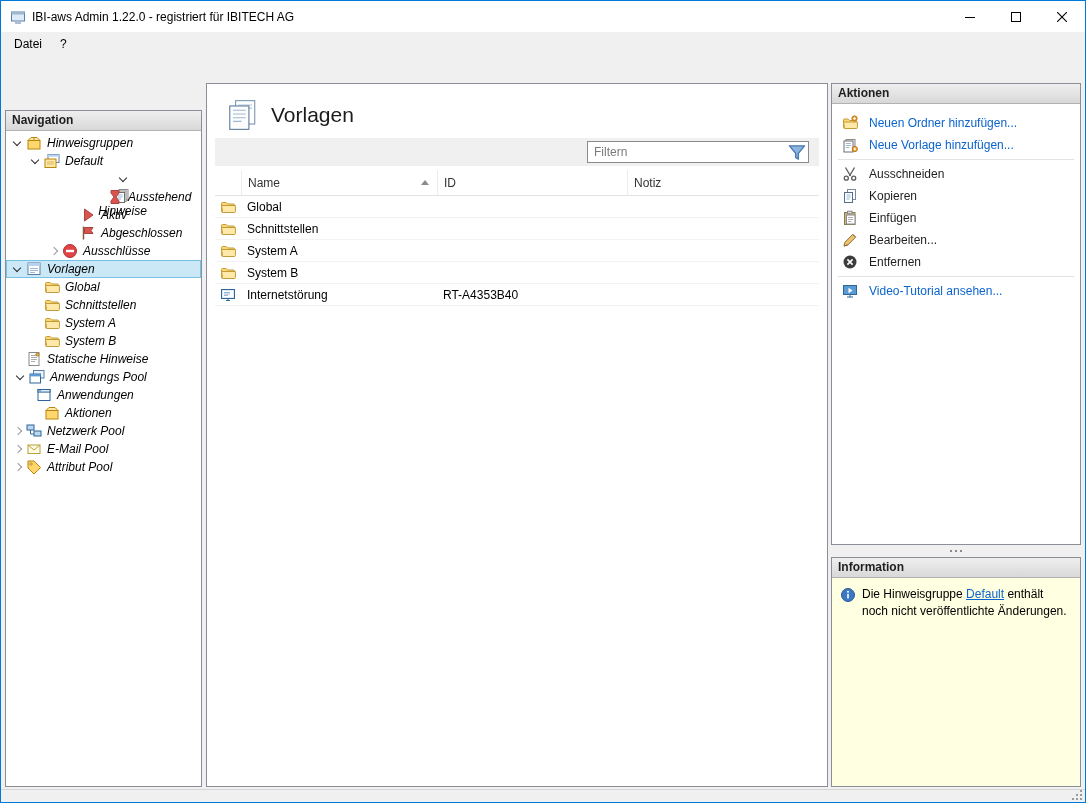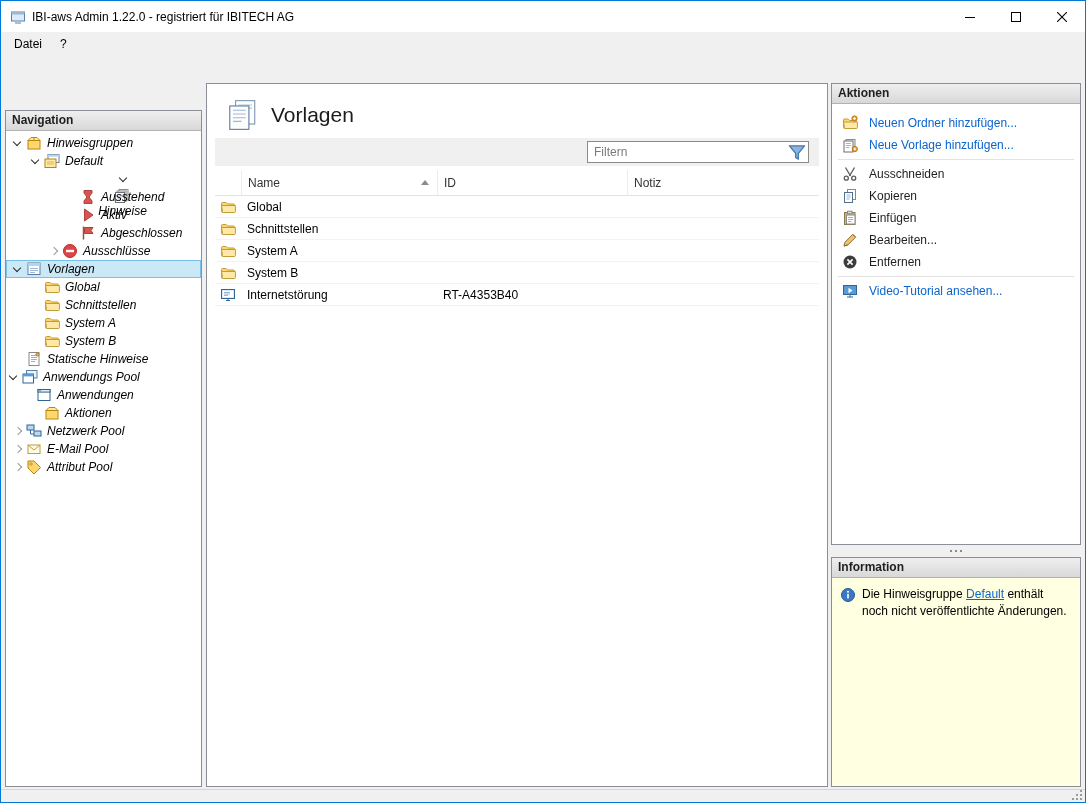--- a/index.html
+++ b/index.html
@@ -161,21 +161,21 @@
             <span class="ticon">
               <svg viewBox="0 0 16 16">
                 <rect x="5" y="1.5" width="9" height="10.5" fill="#ededed" stroke="#8a8a8a"></rect>
                 <rect x="3" y="3" width="9" height="10.5" fill="#f8f8f8" stroke="#8a8a8a"></rect>
                 <rect x="1.5" y="4.5" width="9" height="10" fill="#fff" stroke="#6e6e6e"></rect>
                 <path d="M3.5 7h5M3.5 9h5M3.5 11h3.5" stroke="#9bb7d4"></path>
               </svg>
             </span>
             <span class="tree-label">Hinweise</span>
           </div>
-          <div class="tree-row" style="padding-left: 58px; text-align: right;">
+          <div class="tree-row" style="padding-left: 85px; text-align: right;">
             <span class="chev"></span>
             <span class="ticon">
               <svg viewBox="0 0 16 16">
                 <path d="M4 1.5h8v2.5L9 8l3 4v2.5H4V12l3-4-3-4z" fill="#d9534f" stroke="#a94442" stroke-linejoin="round"></path>
               </svg>
             </span>
             <span class="tree-label">Ausstehend</span>
           </div>
           <div class="tree-row" style="padding-left: 58px;">
             <span class="chev"></span>
@@ -261,21 +261,21 @@
             <span class="chev"></span>
             <span class="ticon">
               <svg viewBox="0 0 16 16">
                 <rect x="3" y="1.5" width="10" height="13" fill="#fff" stroke="#8a8a8a"></rect>
                 <path d="M5 4.5h6M5 6.5h6M5 8.5h6M5 10.5h4" stroke="#aeaeae"></path>
                 <circle cx="11.5" cy="3.5" r="1.6" fill="#e8b23a" stroke="#a87f1f"></circle>
               </svg>
             </span>
             <span class="tree-label">Statische Hinweise</span>
           </div>
-          <div class="tree-row" style="padding-left: 0;">
+          <div class="tree-row" style="padding-left: 7px;">
             <span class="chev chev-down"></span>
             <span class="ticon">
               <svg viewBox="0 0 16 16">
                 <rect x="4.5" y="1.5" width="10.5" height="7.5" fill="#eaf3fb" stroke="#5b7fa6"></rect>
                 <rect x="1" y="5" width="10.5" height="9" fill="#fff" stroke="#2f6496"></rect>
                 <rect x="1" y="5" width="10.5" height="2.4" fill="#5b9bd5"></rect>
               </svg>
             </span>
             <span class="tree-label">Anwendungs Pool</span>
           </div>

